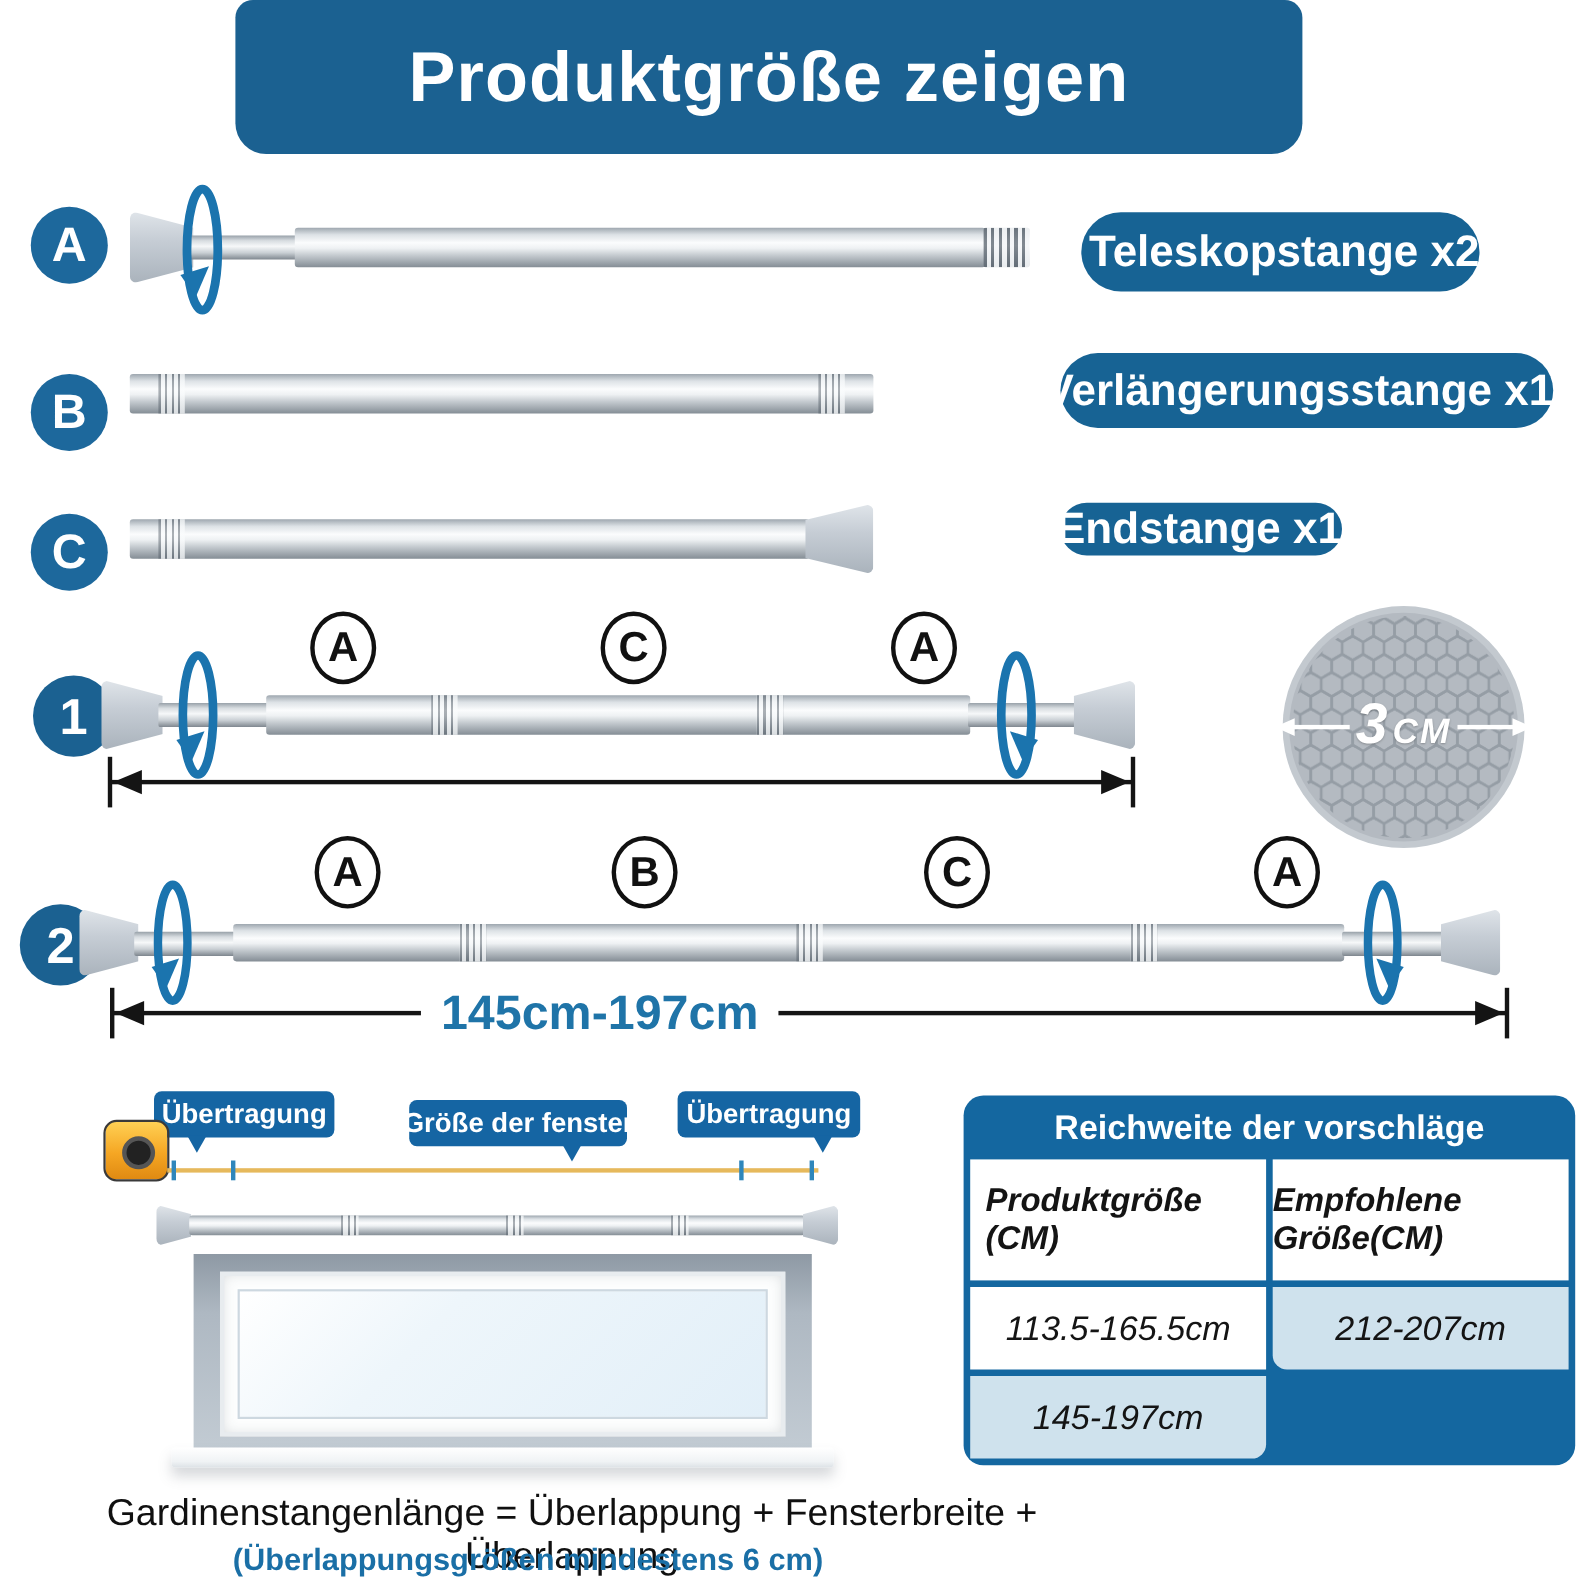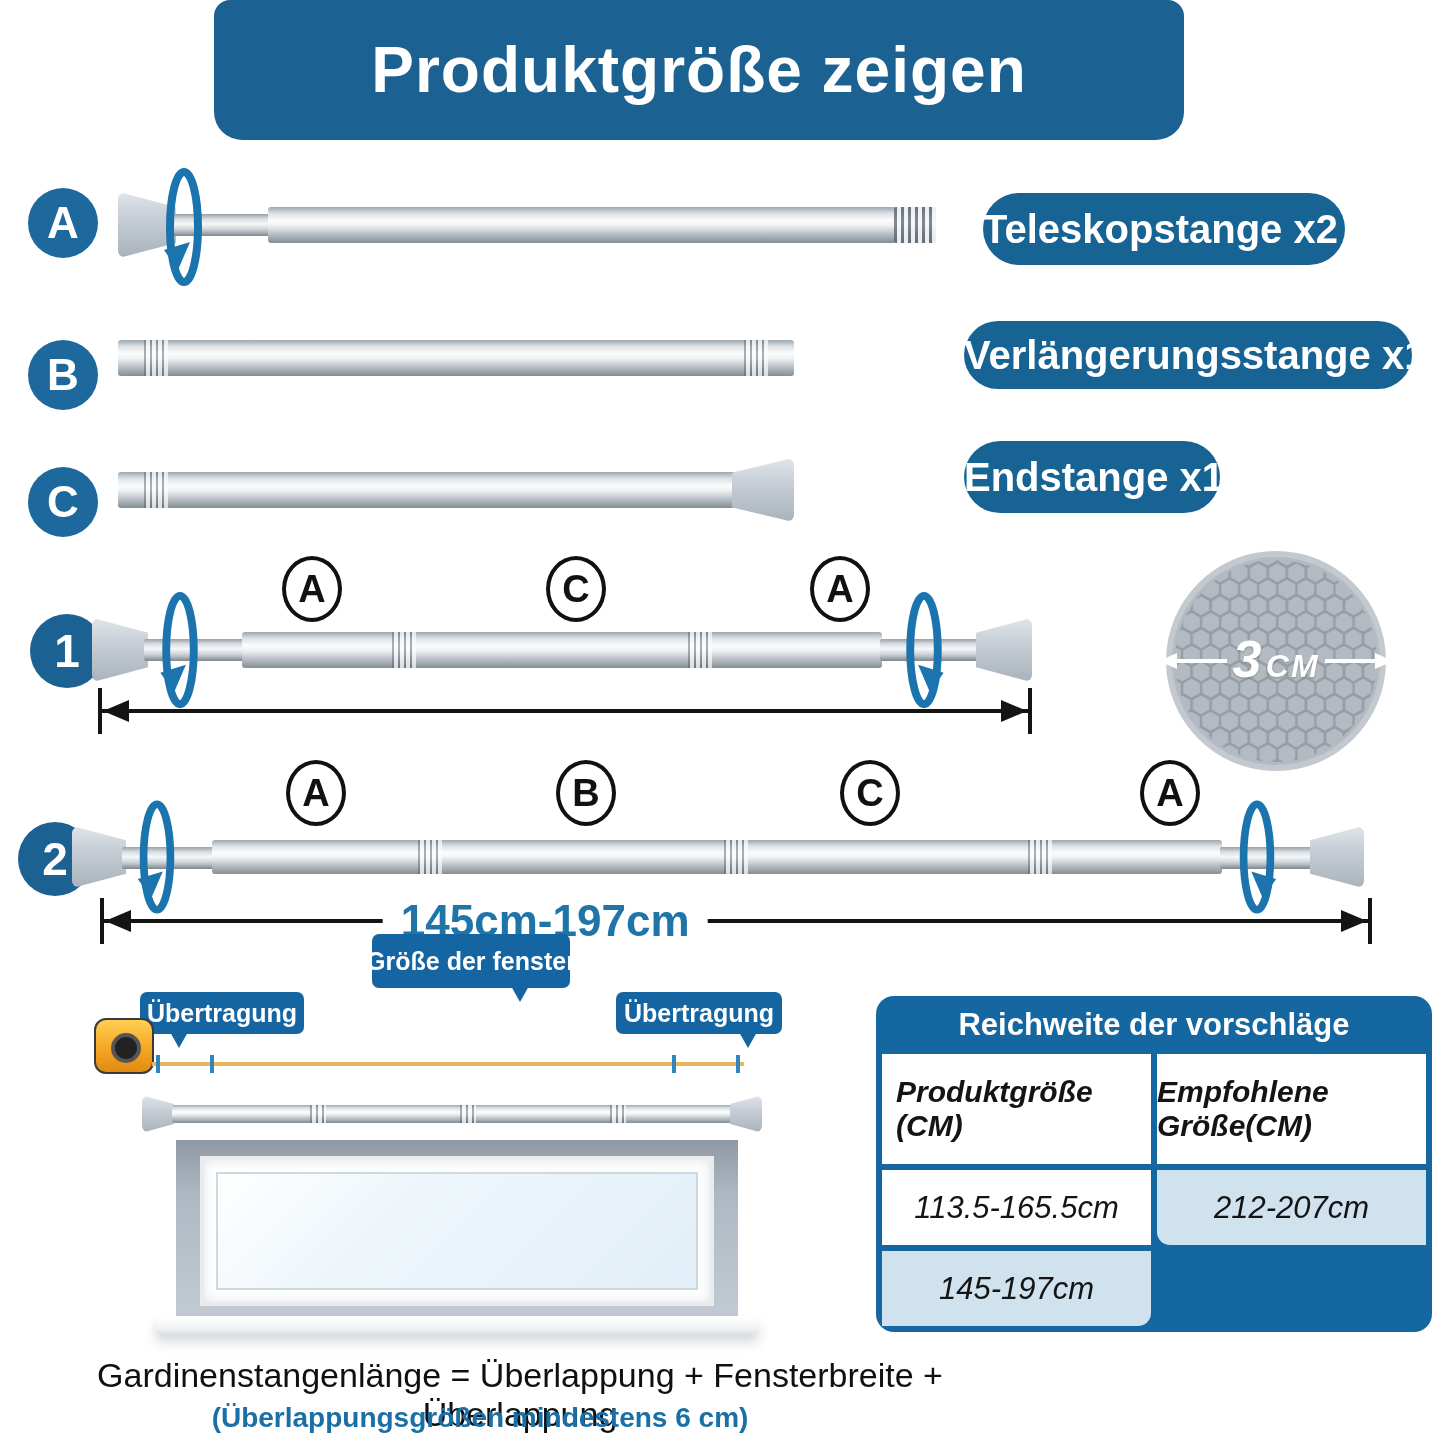--- a/index.html
+++ b/index.html
@@ -18,21 +18,21 @@
 
   
   .badge{
     border-radius:50%;background:#1d689c;color:#fff;font-weight:bold;
     display:flex;align-items:center;justify-content:center;
   }
   .badge.letter{width:70px;height:70px;font-size:44px;}
   .badge.number{width:74px;height:74px;font-size:46px;background:#1b6191;}
   .pill{
     background:#176394;color:#fff;font-weight:bold;font-size:40px;
-    border-radius:44px;display:flex;align-items:center;justify-content:flex-start;
+    border-radius:44px;display:flex;align-items:center;justify-content:flex-end;
     white-space:nowrap;
   }
 
   
   .tube{
     background:linear-gradient(180deg,#9ea7af 0%,#dde2e6 18%,#fbfcfd 38%,#eef1f3 52%,#c4cacf 70%,#848d95 100%);
     border-radius:3px;
   }
   .thin{
     background:linear-gradient(180deg,#97a0a8 0%,#d8dde1 22%,#f6f8f9 45%,#c9cfd4 72%,#7e868e 100%);
@@ -189,21 +189,21 @@
 </div>
 
 <div class="abs badge letter" style="left:28px;top:467px;">
   <span>C</span>
 </div>
 <div class="abs" style="left:118px;top:455px;width:676px;height:70px;">
   <div class="abs tube" style="left:0;top:17px;width:618px;height:36px;"></div>
   <div class="abs grooves" style="left:26px;top:17px;width:24px;height:36px;"></div>
   <div class="abs cap right" style="left:614px;top:4px;width:62px;height:62px;"></div>
 </div>
-<div class="abs pill" style="left:964px;top:441px;width:256px;height:72px;">
+<div class="abs pill" style="left:964px;top:457px;width:256px;height:48px;">
   <span>Endstange x1</span>
 </div>
 
 <div class="abs badge number" style="left:30px;top:614px;">
   <span>1</span>
 </div>
 <div class="abs seg-bubble" style="left:282px;top:556px;">
   <span>A</span>
 </div>
 <div class="abs seg-bubble" style="left:546px;top:556px;">
@@ -307,21 +307,21 @@
   <div class="tick r"></div>
   <div class="bar"></div>
   <div class="arr l"></div>
   <div class="arr r"></div>
   <div class="lbl" style="left:35%;">145cm-197cm</div>
 </div>
 
 <div class="abs bubble t1" style="left:140px;top:992px;width:164px;height:42px;">
   <span>Übertragung</span>
 </div>
-<div class="abs bubble t2" style="left:372px;top:934px;width:198px;height:54px;text-align:right;">
+<div class="abs bubble t2" style="left:372px;top:1000px;width:198px;height:42px;text-align:right;">
   <span>Größe der fenster</span>
 </div>
 <div class="abs bubble t3" style="left:616px;top:992px;width:166px;height:42px;">
   <span>Übertragung</span>
 </div>
 
 <div class="abs tapebody" style="left:94px;top:1018px;"></div>
 <div class="abs tapeline" style="left:152px;top:1062px;width:592px;">
   <div class="abs tapetick" style="left:4px;"></div>
   <div class="abs tapetick" style="left:58px;"></div>

